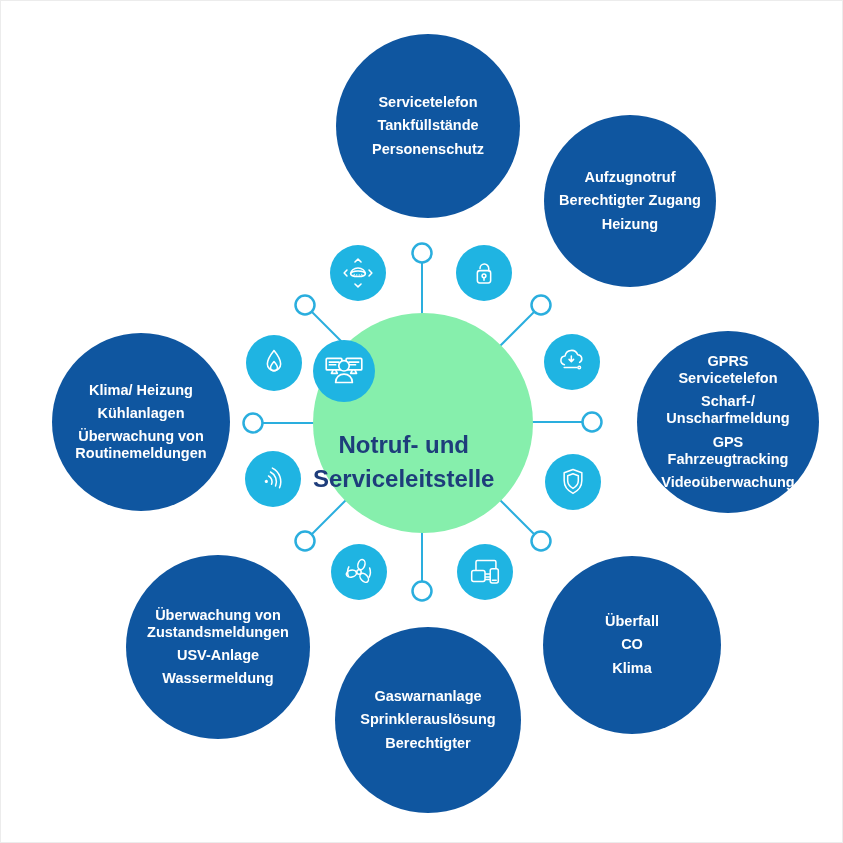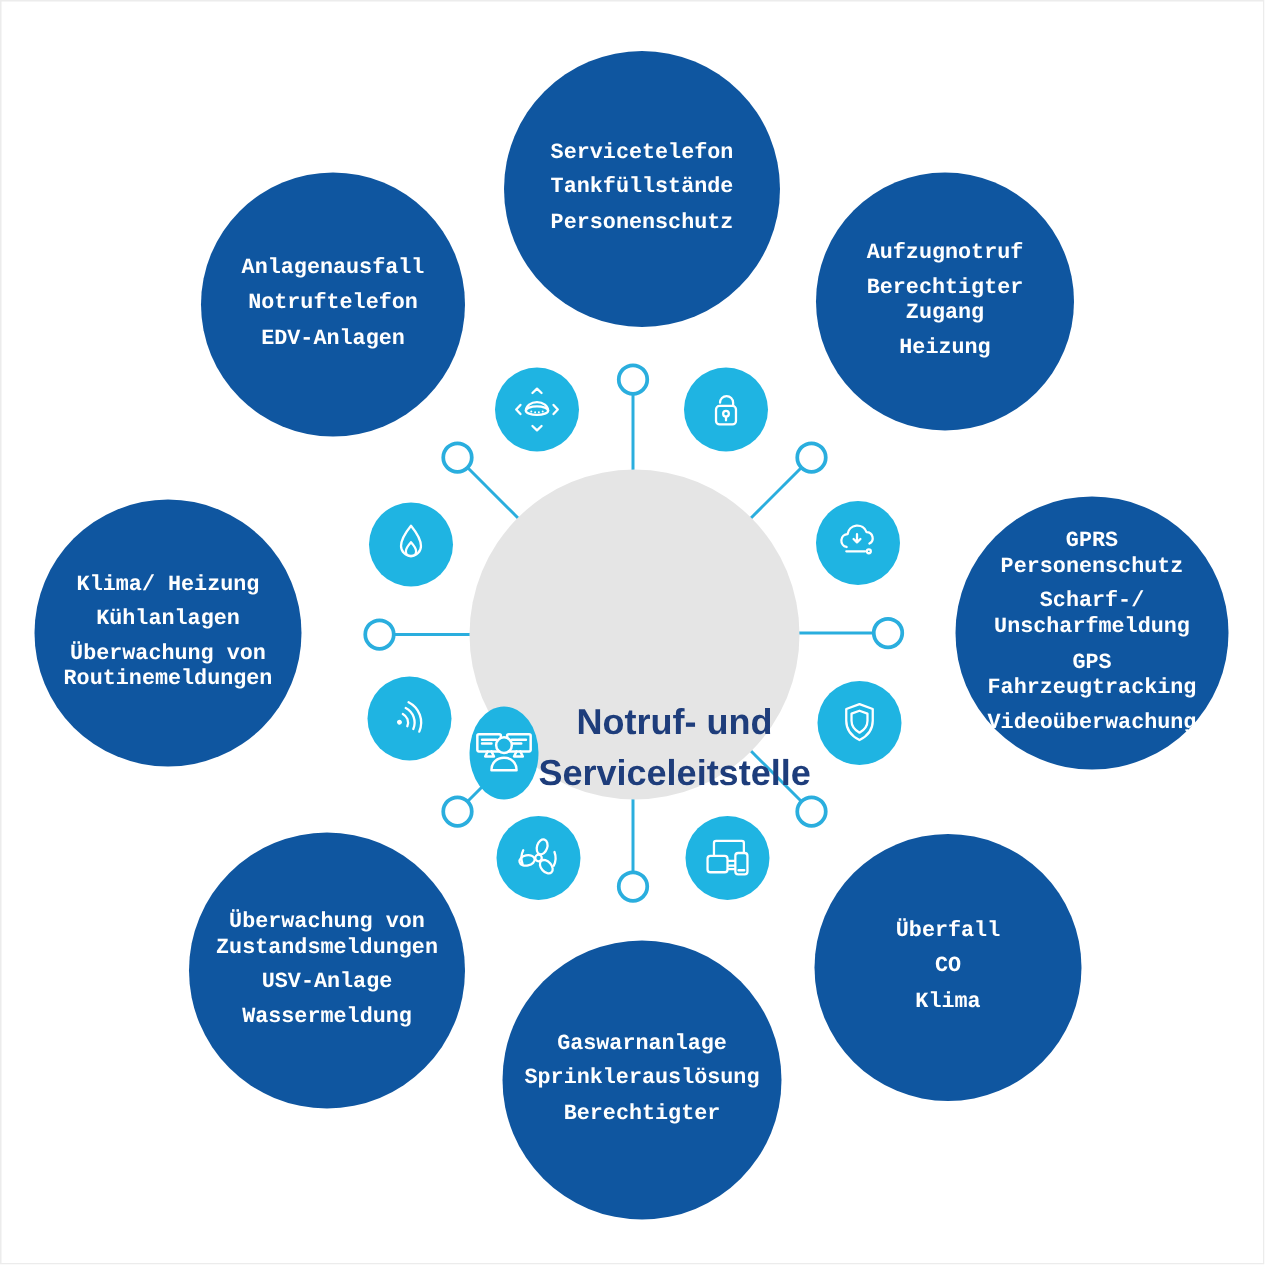--- a/index.html
+++ b/index.html
@@ -5,36 +5,36 @@
   * { margin:0; padding:0; box-sizing:border-box; }
   html,body { background:#fff; }
   .canvas{
     position:relative; width:843px; height:843px; background:#fff;
     border:1px solid #ececec; overflow:hidden;
     font-family:"Liberation Sans", sans-serif;
   }
   .links{ position:absolute; inset:0; z-index:1; }
   .hub{
     position:absolute; left:312px; top:312px; width:220px; height:220px;
-    background:#e5e5e5; border-radius:50%; z-index:2;
-    display:flex; align-items:flex-end;
+    background:#86efac; border-radius:50%; z-index:2;
+    display:flex; flex-direction:column; align-items:flex-start;
     padding-top:27px; text-align:center;
   }
   .hub-icon{
     width:62px; height:62px; border-radius:50%; background:#1fb4e2;
     display:flex; align-items:center; justify-content:center;
   }
   .hub-title{
     margin-top:26px; color:#1e3d7b; font-size:24px; font-weight:700; line-height:1.42;
     white-space:pre-line;
   }
   .sat{
     position:absolute; border-radius:50%; background:#0f56a0; z-index:2;
     color:#fff; display:flex; flex-direction:column; align-items:center;
-    justify-content:center; text-align:center; gap:6px; padding:10px;font-family:Liberation Mono, monospace;
+    justify-content:center; text-align:center; gap:6px; padding:10px;
   }
   .sat p{
     font-size:14.5px; font-weight:700; line-height:1.18; white-space:pre-line;
   }
   .node-icon{
     position:absolute; width:56px; height:56px; border-radius:50%;
     background:#1fb4e2; z-index:3; display:flex; align-items:center; justify-content:center;
   }
   .node-icon svg, .hub-icon svg{ display:block; }
   .ic{ stroke:#fff; fill:none; stroke-width:1.6; stroke-linecap:round; stroke-linejoin:round; }
@@ -92,21 +92,21 @@
   </div>
 
   <div class="sat" style="left:543px;top:114px;width:172px;height:172px">
     <p>Aufzugnotruf</p>
     <p>Berechtigter Zugang</p>
     <p>Heizung</p>
   </div>
 
   <div class="sat" style="left:636px;top:330px;width:182px;height:182px">
     <p>GPRS
-Personenschutz</p>
+Servicetelefon</p>
     <p>Scharf-/
 Unscharfmeldung</p>
     <p>GPS
 Fahrzeugtracking</p>
     <p>Videoüberwachung</p>
   </div>
 
   <div class="sat" style="left:542px;top:555px;width:178px;height:178px">
     <p>Überfall</p>
     <p>CO</p>
@@ -119,32 +119,27 @@
     <p>Berechtigter</p>
   </div>
 
   <div class="sat" style="left:125px;top:554px;width:184px;height:184px">
     <p>Überwachung von
 Zustandsmeldungen</p>
     <p>USV-Anlage</p>
     <p>Wassermeldung</p>
   </div>
 
-  <div class="sat" style="left:22px;top:332px;width:178px;height:178px">
+  <div class="sat" style="left:51px;top:332px;width:178px;height:178px">
     <p>Klima/ Heizung</p>
     <p>Kühlanlagen</p>
     <p>Überwachung von
 Routinemeldungen</p>
   </div>
 
-  <div class="sat" style="left:133px;top:114px;width:176px;height:176px">
-    <p>Anlagenausfall</p>
-    <p>Notruftelefon</p>
-    <p>EDV-Anlagen</p>
-  </div>
 
   <div class="node-icon" style="left:329px;top:244px">
     <svg width="38" height="38" viewBox="0 0 40 40">
         <g class="ic" stroke-width="1.4">
       <path d="M12.2 20.8 a7.8 6 0 0 1 15.6 0"></path>
       <ellipse cx="20" cy="20.8" rx="7.8" ry="3"></ellipse>
       <circle cx="16" cy="21.4" r=".7" fill="#fff" stroke="none"></circle>
       <circle cx="18.7" cy="22" r=".7" fill="#fff" stroke="none"></circle>
       <circle cx="21.3" cy="22" r=".7" fill="#fff" stroke="none"></circle>
       <circle cx="24" cy="21.4" r=".7" fill="#fff" stroke="none"></circle>

